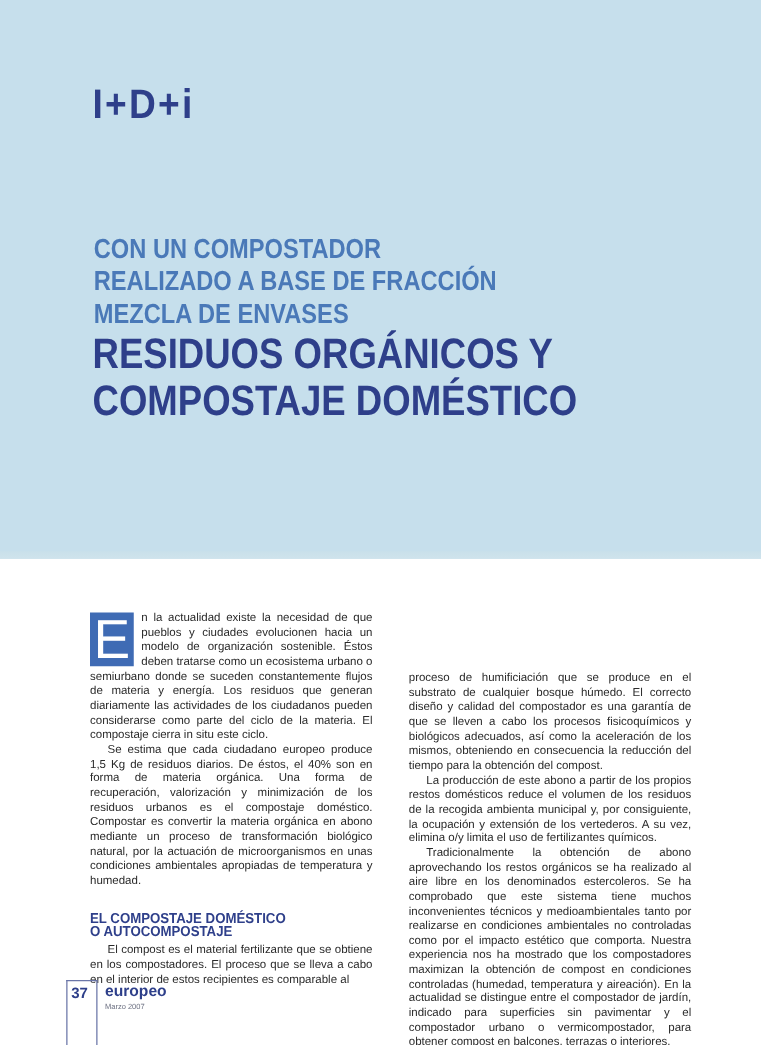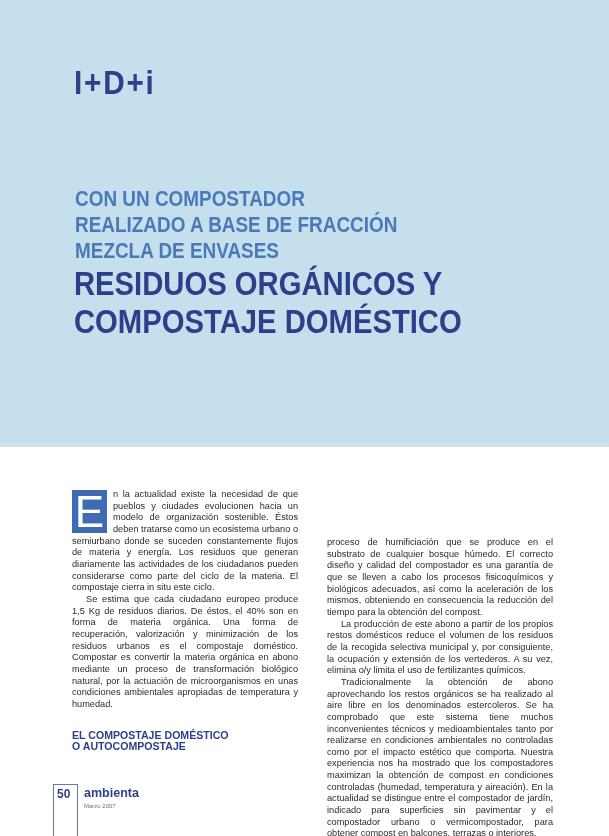--- a/index.html
+++ b/index.html
@@ -95,24 +95,25 @@
 
 <div class="col col-left">
   <p>
     <span class="dropcap">E</span><span>n la actualidad existe la necesidad de que pueblos y ciudades evolucionen hacia un modelo de organización sostenible. Éstos deben tratarse como un ecosistema urbano o semiurbano donde se suceden constantemente flujos de materia y energía. Los residuos que generan diariamente las actividades de los ciudadanos pueden considerarse como parte del ciclo de la materia. El compostaje cierra in situ este ciclo.</span>
   </p>
   <p class="indent">Se estima que cada ciudadano europeo produce 1,5 Kg de residuos diarios. De éstos, el 40% son en forma de materia orgánica. Una forma de recuperación, valorización y minimización de los residuos urbanos es el compostaje doméstico. Compostar es convertir la materia orgánica en abono mediante un proceso de transformación biológico natural, por la actuación de microorganismos en unas condiciones ambientales apropiadas de temperatura y humedad.</p>
   <div class="subhead">
     <div>EL COMPOSTAJE DOMÉSTICO</div>
     <div>O AUTOCOMPOSTAJE</div>
   </div>
+  <p class="indent">El compost es el material fertilizante que se obtiene en los compostadores. El proceso que se lleva a cabo en el interior de estos recipientes es comparable al</p>
 </div>
 
 <div class="col col-right">
   <p>proceso de humificiación que se produce en el substrato de cualquier bosque húmedo. El correcto diseño y calidad del compostador es una garantía de que se lleven a cabo los procesos fisicoquímicos y biológicos adecuados, así como la aceleración de los mismos, obteniendo en consecuencia la reducción del tiempo para la obtención del compost.</p>
-  <p class="indent">La producción de este abono a partir de los propios restos domésticos reduce el volumen de los residuos de la recogida selectiva municipal y, por consiguiente, la ocupación y extensión de los vertederos. A su vez, elimina o/y limita el uso de fertilizantes químicos.</p>
+  <p class="indent">La producción de este abono a partir de los propios restos domésticos reduce el volumen de los residuos de la recogida ambienta municipal y, por consiguiente, la ocupación y extensión de los vertederos. A su vez, elimina o/y limita el uso de fertilizantes químicos.</p>
   <p class="indent">Tradicionalmente la obtención de abono aprovechando los restos orgánicos se ha realizado al aire libre en los denominados estercoleros. Se ha comprobado que este sistema tiene muchos inconvenientes técnicos y medioambientales tanto por realizarse en condiciones ambientales no controladas como por el impacto estético que comporta. Nuestra experiencia nos ha mostrado que los compostadores maximizan la obtención de compost en condiciones controladas (humedad, temperatura y aireación). En la actualidad se distingue entre el compostador de jardín, indicado para superficies sin pavimentar y el compostador urbano o vermicompostador, para obtener compost en balcones, terrazas o interiores.</p>
 </div>
 
 <div class="footer-box"></div>
-<div class="page-num">50</div>
-<div class="magazine">ambienta</div>
+<div class="page-num">37</div>
+<div class="magazine">europeo</div>
 <div class="issue-date">Marzo 2007</div>
 
 </body></html>

